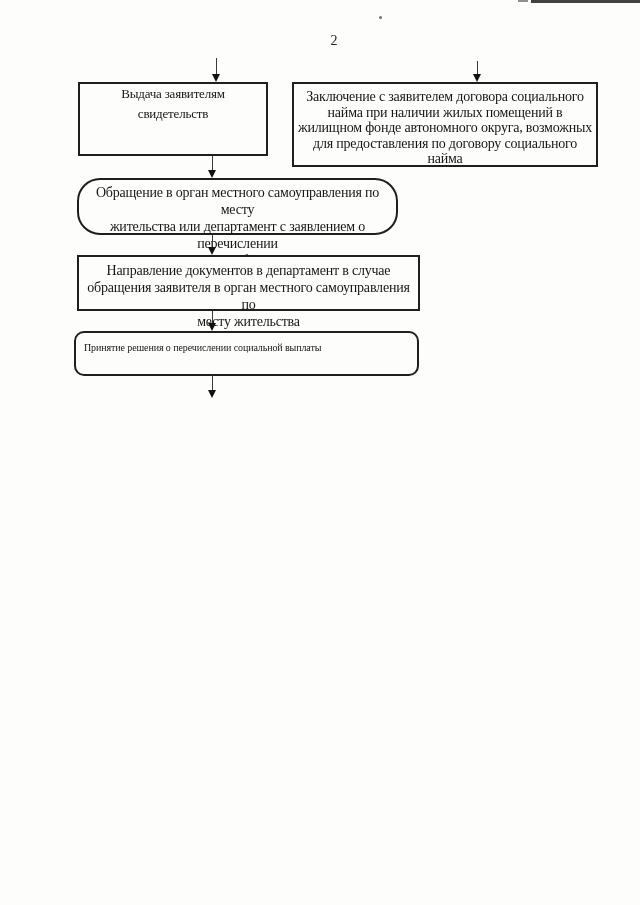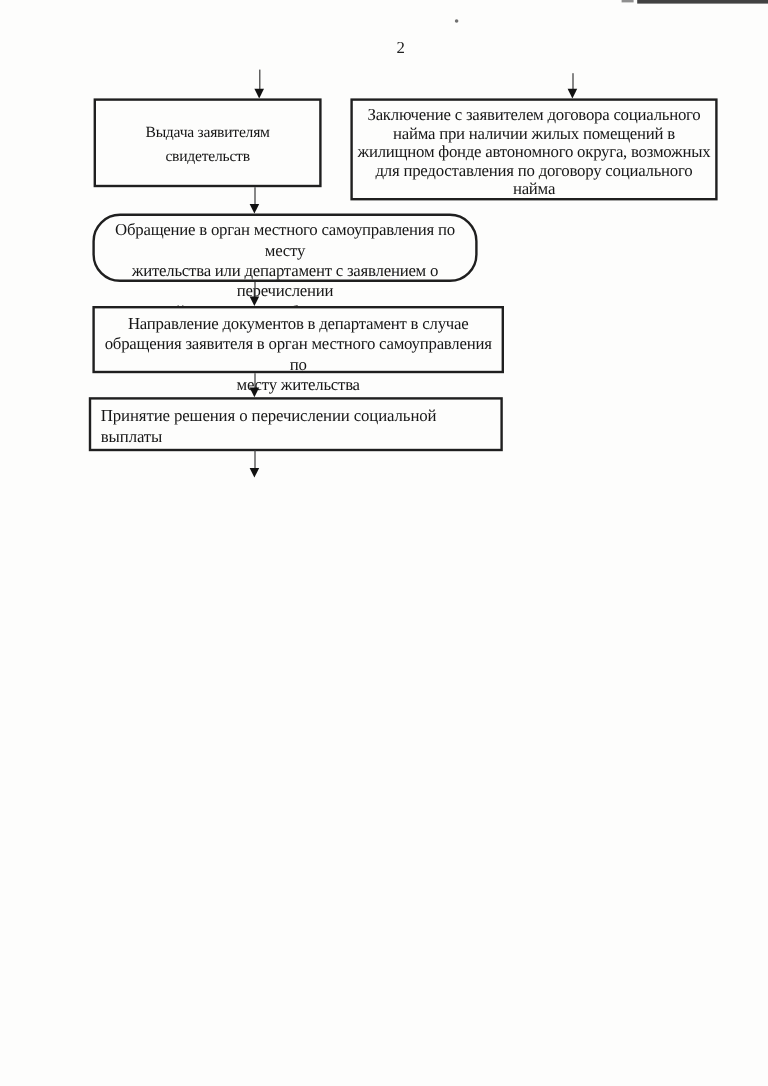--- a/index.html
+++ b/index.html
@@ -20,25 +20,25 @@
     box-sizing:border-box;
     border:2px solid #1f1f1f;
     background:#fdfdfc;
     text-align:center;
     white-space:pre-line;
     font-size:14px;
     line-height:17px;
     letter-spacing:-0.2px;
     color:#161616;
   }
-  #b1{left:78px;top:82px;width:190px;height:74px;padding-top:16px;font-size:13px;line-height:20px;}
+  #b1{left:78px;top:82px;width:190px;height:74px;padding-top:0;font-size:13px;line-height:20px;}
   #b2{left:292px;top:82px;width:306px;height:85px;padding:5px 4px 0;line-height:15.5px;}
   #b3{left:77px;top:178px;width:321px;height:57px;padding:4px 4px 0;border-radius:23px;}
   #b4{left:77px;top:255px;width:343px;height:56px;padding:5px 4px 0;text-align:center;}
-  #b5{left:74px;top:331px;width:345px;height:45px;padding:6px 6px 0 8px;text-align:left;font-size:14px;letter-spacing:-0.1px;}
+  #b5{left:74px;top:331px;width:345px;height:45px;padding:6px 6px 0 8px;text-align:left;font-size:10px;letter-spacing:-0.1px;border-radius:10px;}
   #b6{left:75px;top:398px;width:343px;height:49px;padding-top:7px;font-size:13px;line-height:19px;}
   .connector{position:absolute;width:9px;}
   .connector .shaft{
     position:absolute;left:4px;top:0;bottom:6px;width:1px;
     background:#3a3a3a;
   }
   .connector .head{
     position:absolute;left:0;bottom:0;width:0;height:0;
     border-left:4.5px solid transparent;
     border-right:4.5px solid transparent;

